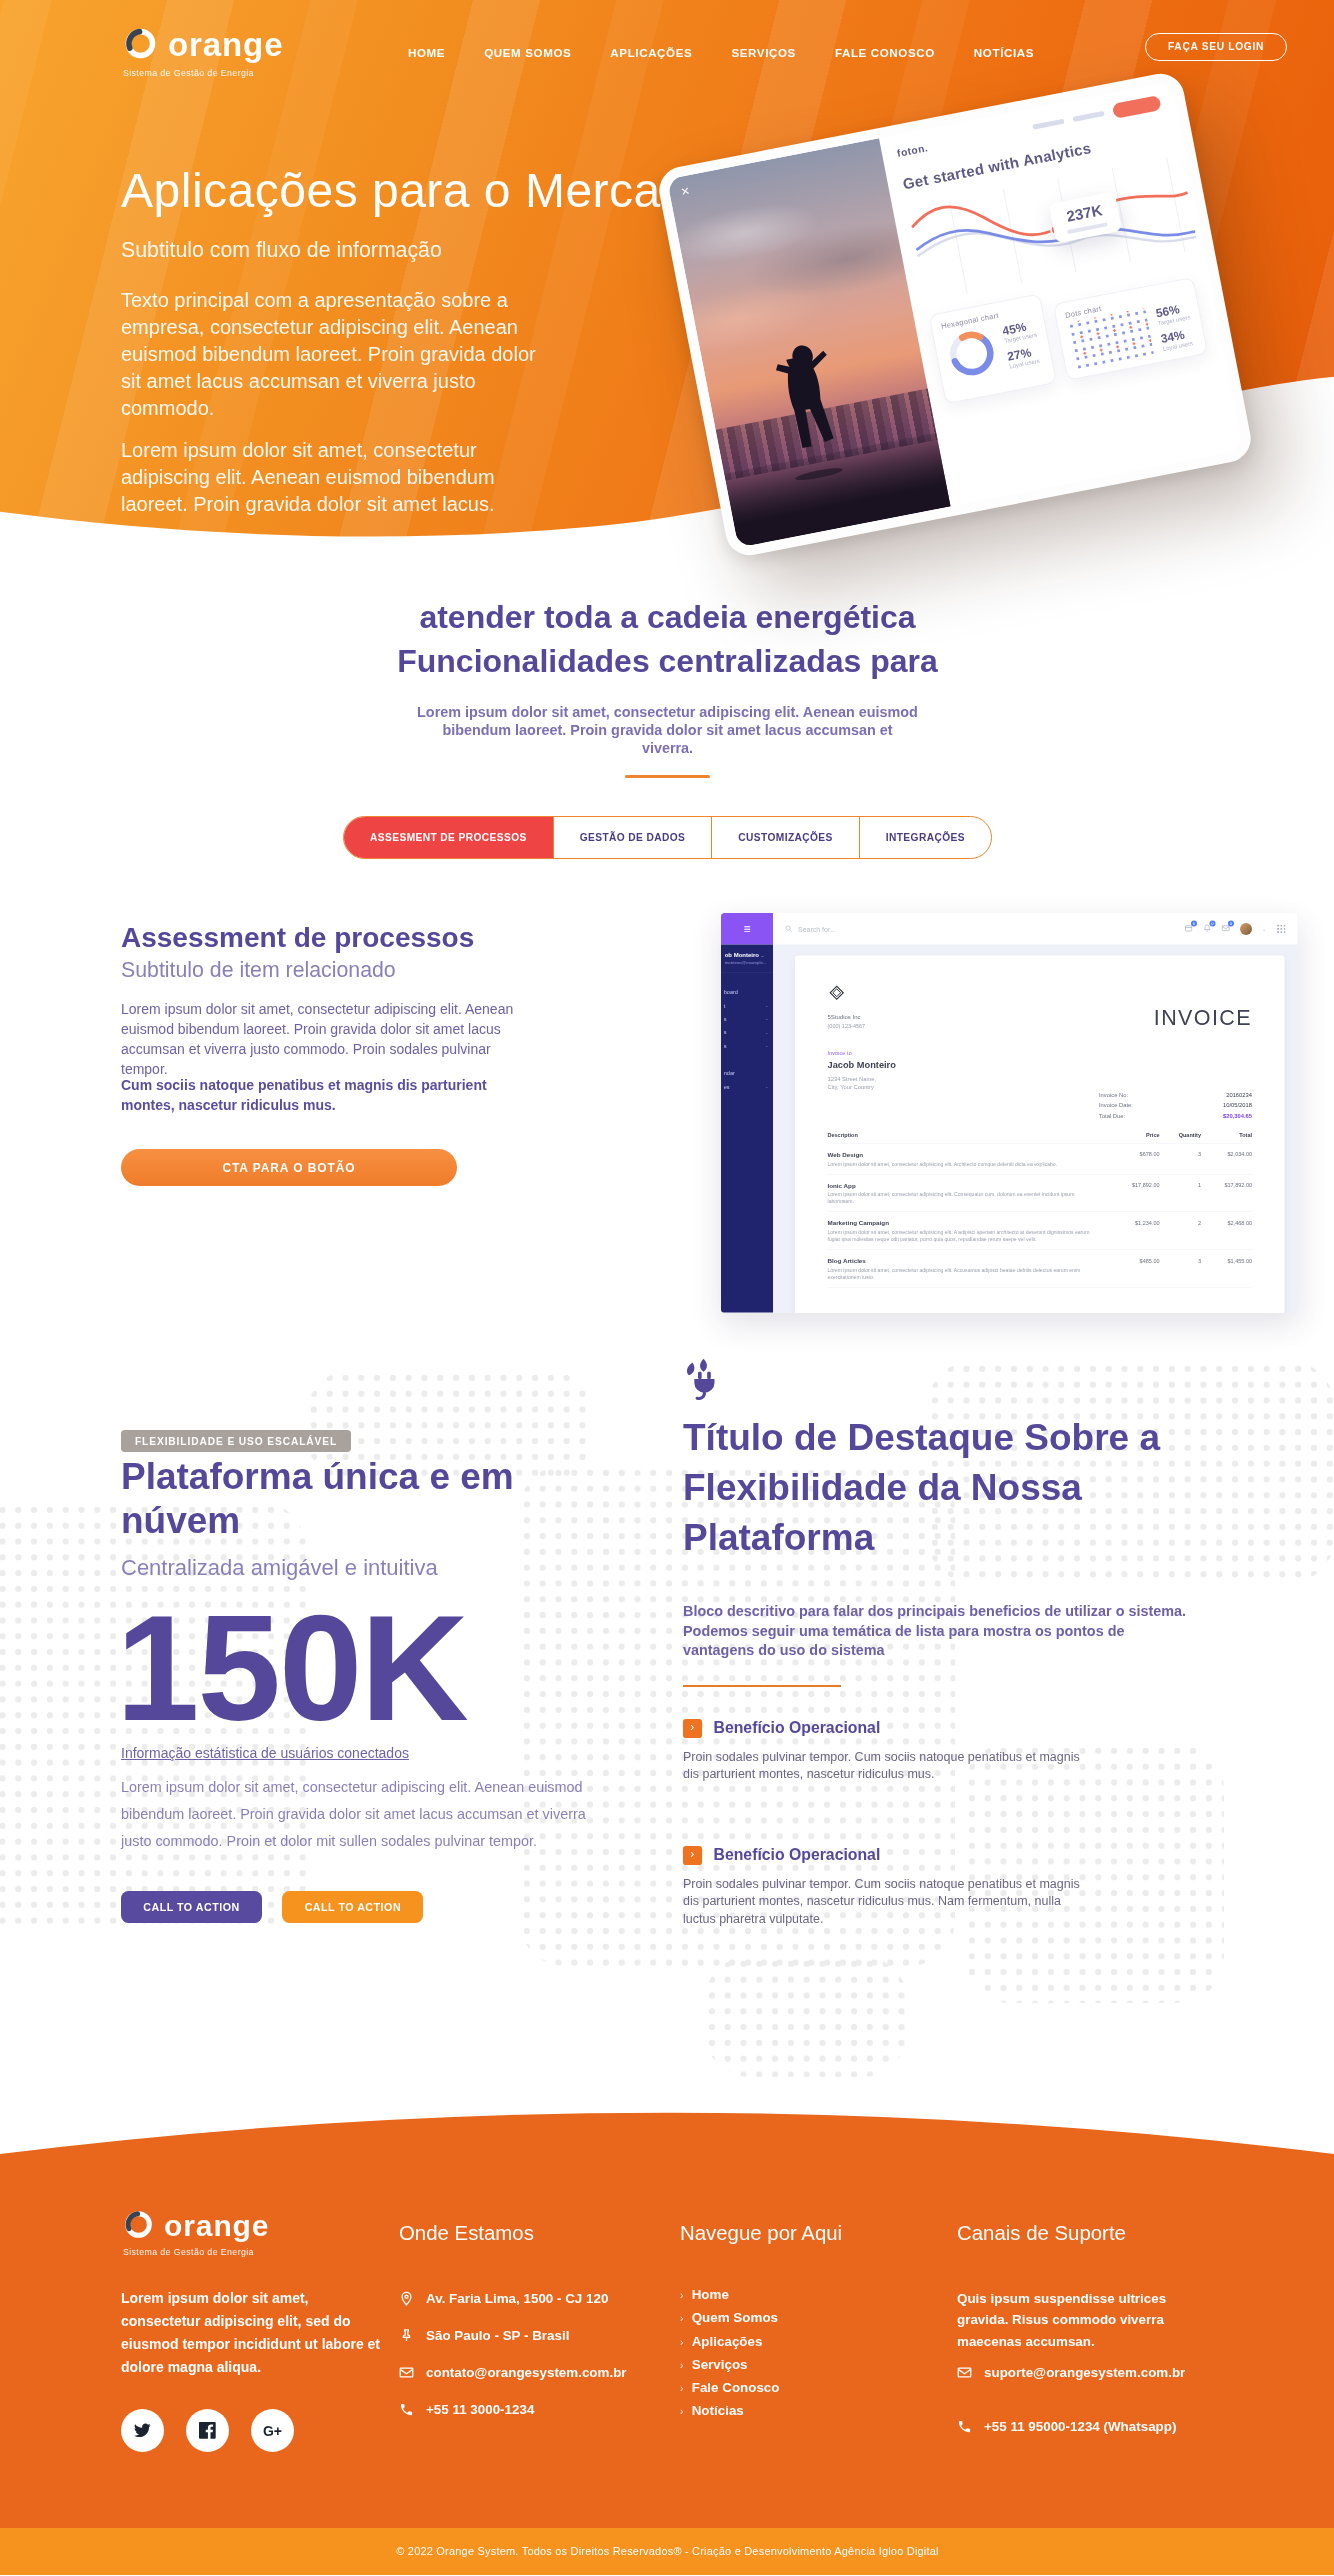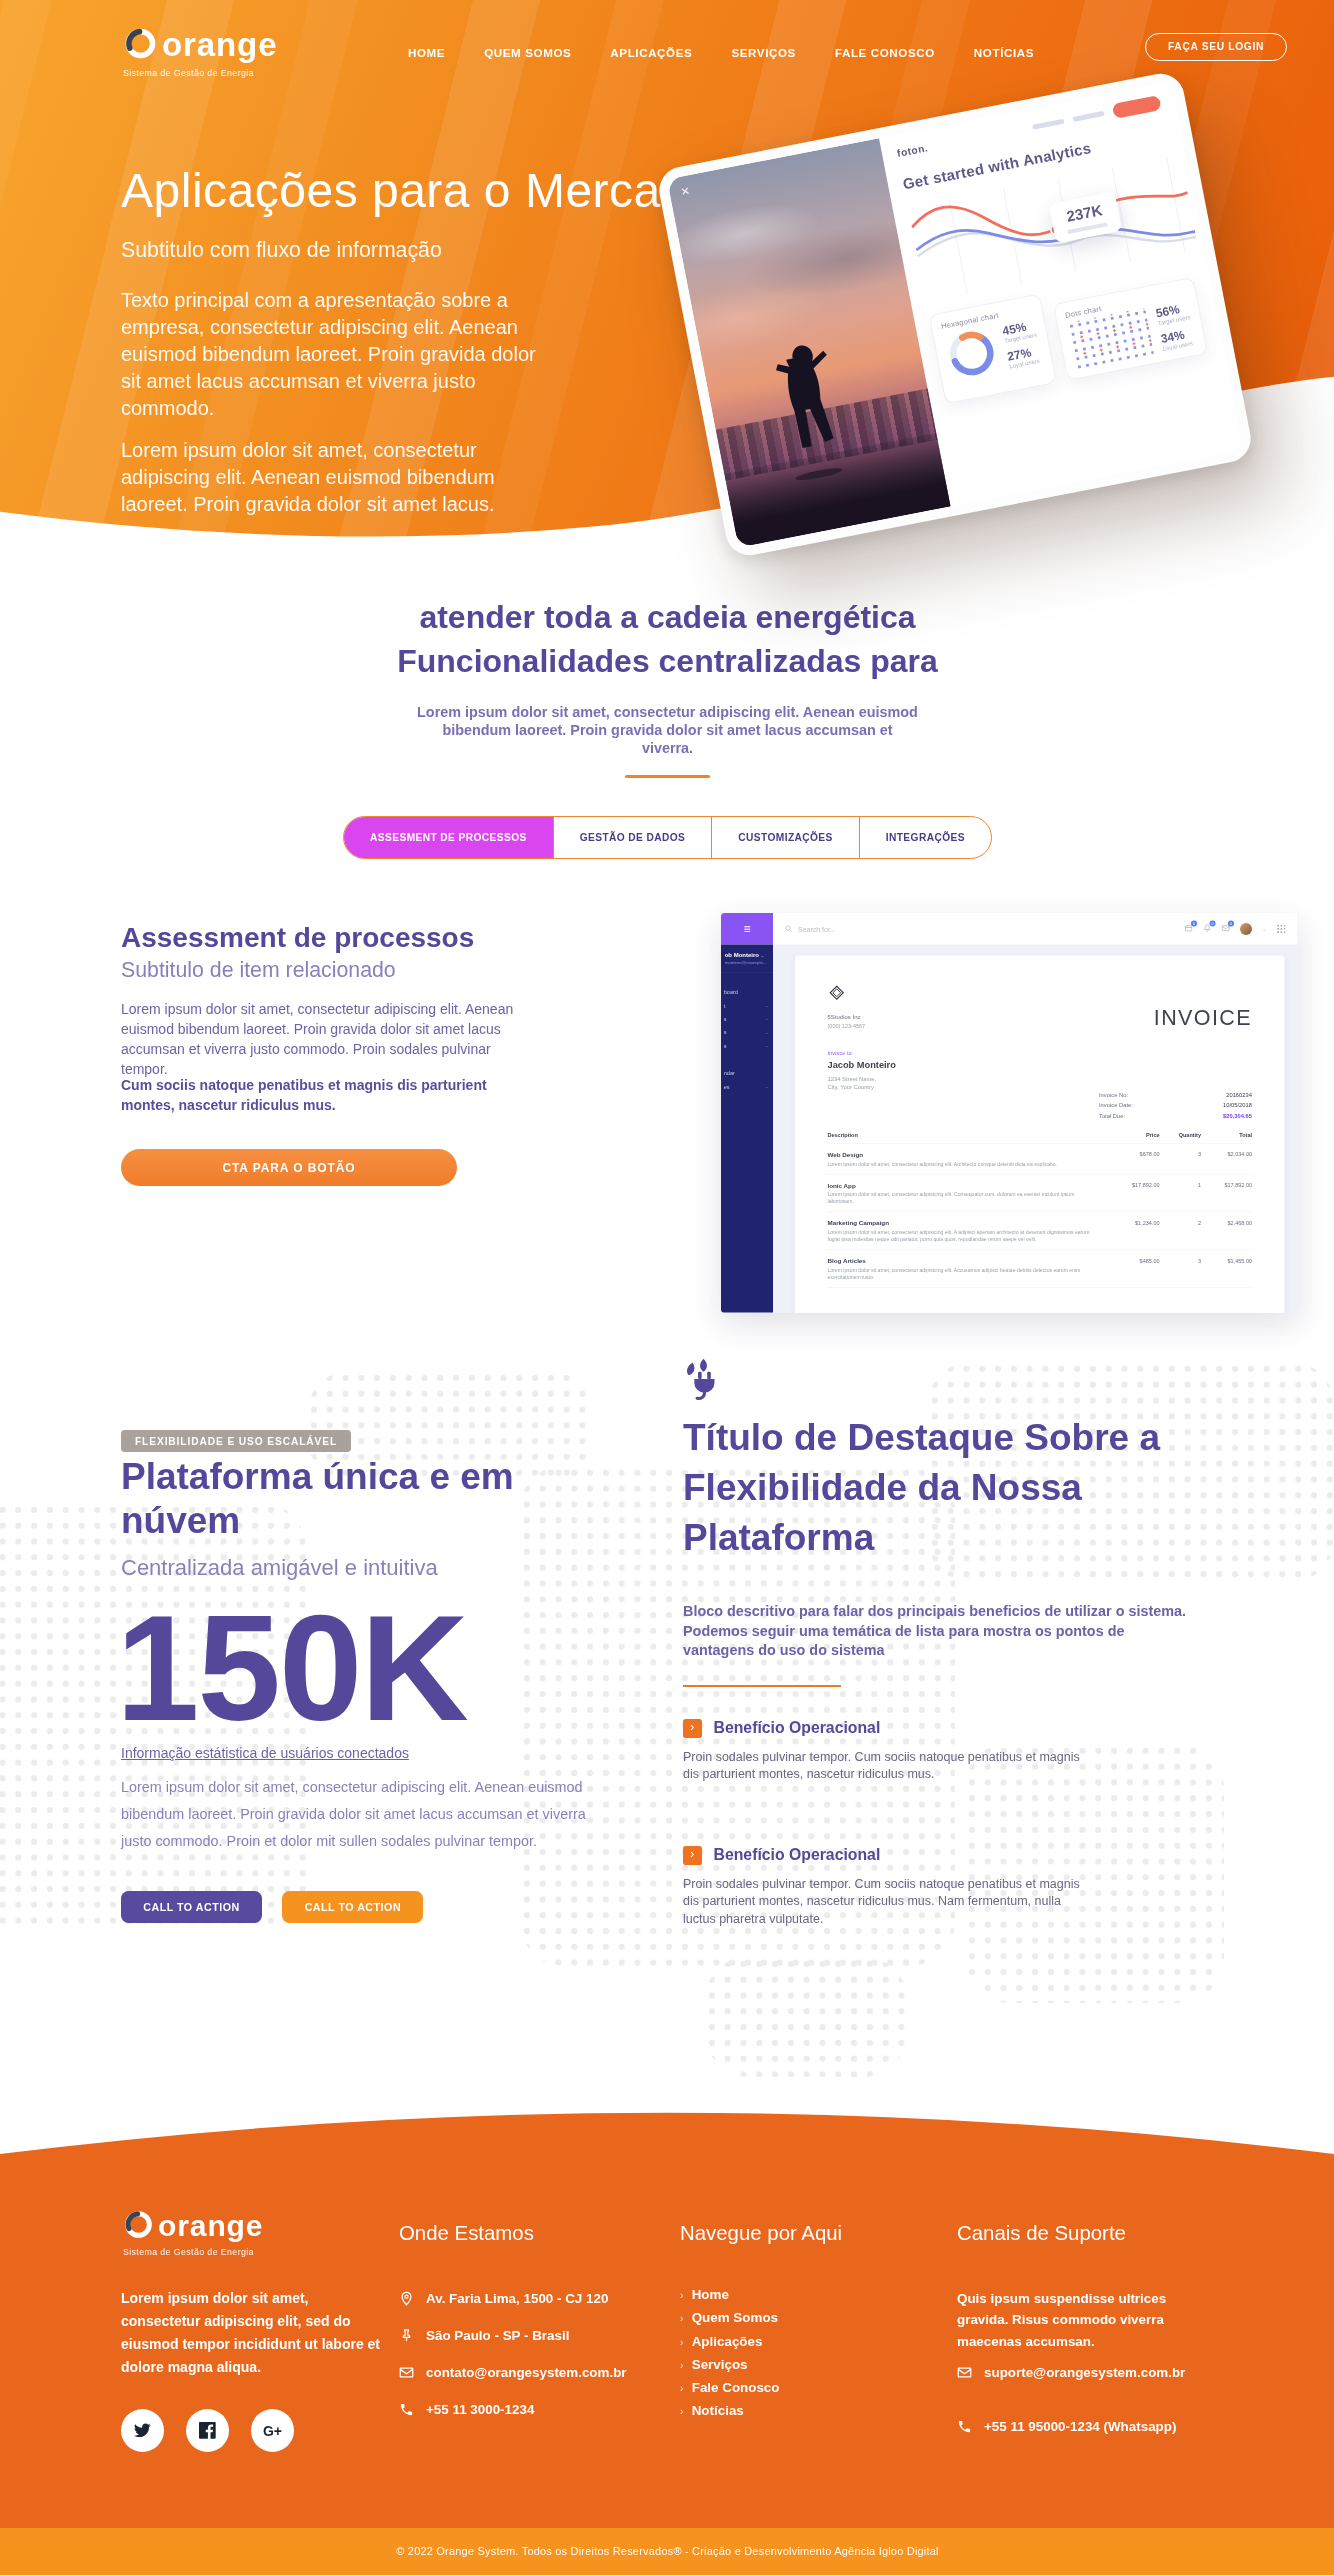--- a/index.html
+++ b/index.html
@@ -9,21 +9,21 @@
   .abs { position:absolute; }
 
   
   .hero { position:absolute; top:0; left:0; width:1335px; height:547px;
           background:linear-gradient(112deg,#f8a42e 0%,#f28d20 30%,#ee6f12 68%,#e85c09 100%); }
   .hero-rays { position:absolute; inset:-185px 0 0 -93px; width:1669px; height:834px; pointer-events:none;
           background:repeating-linear-gradient(104deg, rgba(255,255,255,.09) 0 65px, rgba(255,255,255,0) 65px 139px, rgba(255,255,255,.05) 139px 185px, rgba(255,255,255,0) 185px 297px); }
   .hero-curve { position:absolute; left:0; top:371px; width:1335px; height:176px; }
 
   .logo { display:flex; flex-direction:column; color:#fff; }
-  .logo-row { display:flex; align-items:center; gap:2px; }
+  .logo-row { display:flex; align-items:center; gap:8px; }
   .logo-word { font-size:33px; font-weight:bold; letter-spacing:0.9px; color:#fff; }
   .logo-tag { font-size:8.8px; color:#fff; opacity:.95; margin-top:1.9px; margin-left:1.9px; letter-spacing:0.4px; }
   .hero-header-logo { left:121px; top:24px; }
   .main-nav { left:408px; top:46px; display:flex; gap:39px; }
   .main-nav span { color:#fff; font-size:11.6px; font-weight:bold; letter-spacing:0.6px; cursor:pointer; }
   .login-btn { right:48px; top:33px; border:1.5px solid #fff; border-radius:15.8px; padding:7.4px 22px;
                color:#fff; font-size:10.2px; font-weight:bold; letter-spacing:0.7px; background:transparent; cursor:pointer; }
 
   .hero-copy { left:121px; top:163px; width:436px; color:#fff; }
   .hero-title { font-size:48px; font-weight:normal; letter-spacing:0.5px; white-space:nowrap; }
@@ -72,21 +72,21 @@
       background-size:8.3px 8.3px, 16.7px 16.7px; background-position:0 0, 3.7px 8.3px; }
 
   
   .f-title { left:0; top:595px; width:1335px; text-align:center; color:#55489a; font-size:32px; font-weight:bold; line-height:44px; }
   .f-desc { left:417px; top:703px; width:501px; text-align:center; color:#7d6fb4; font-size:14.4px; font-weight:bold; line-height:18px; }
   .f-divider { left:625px; top:775px; width:85px; height:2.8px; background:#ef8430; border-radius:1.9px; }
   .tabs { left:0; top:816px; width:1335px; display:flex; justify-content:center; }
   .tabs-inner { display:inline-flex; border:0.9px solid #f0862b; border-radius:23px; overflow:hidden; background:#fff; }
   .tab { padding:15px 26px; font-size:10.2px; font-weight:bold; letter-spacing:0.4px; color:#473c85; border-left:0.9px solid #f0862b; cursor:pointer; white-space:nowrap; }
   .tab:first-child { border-left:none; }
-  .tab.active { background:#d946ef; color:#fff; }
+  .tab.active { background:#ef4444; color:#fff; }
 
   
   .a-title { left:121px; top:922px; width:426px; color:#55489a; font-size:28px; font-weight:bold; }
   .a-sub { left:121px; top:958px; width:426px; color:#8a7fbb; font-size:21.3px; }
   .a-p1 { left:121px; top:999px; width:419px; color:#6f61a8; font-size:14px; line-height:20px; }
   .a-p2 { left:121px; top:1075px; width:419px; color:#5b4d9d; font-size:14px; font-weight:bold; line-height:20px; }
   .a-cta { left:121px; top:1149px; width:336px; height:37px; border:none; border-radius:18.5px;
            background:linear-gradient(180deg,#f79043,#ef7c29); color:#fff; font-size:12px; font-weight:bold;
            letter-spacing:0.9px; cursor:pointer; font-family:"Liberation Sans",sans-serif; }
 

